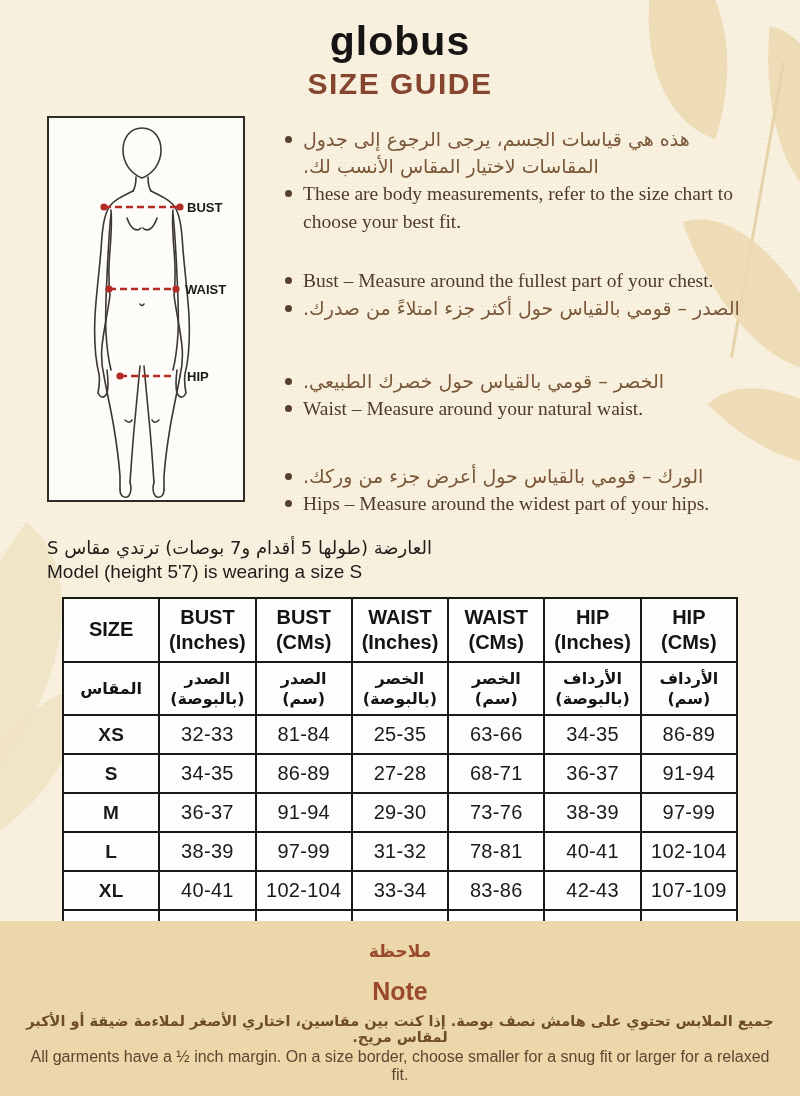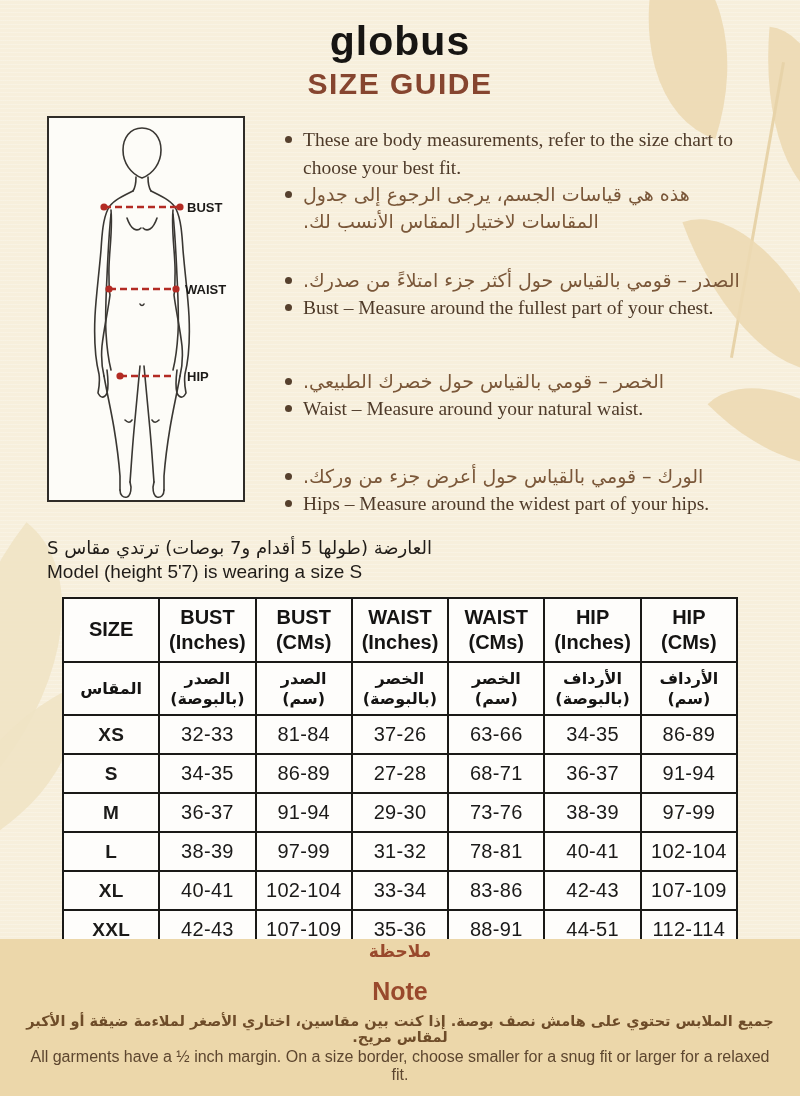--- a/index.html
+++ b/index.html
@@ -37,21 +37,21 @@
   .model-ar { font-size:18px; color:#201c18; direction:rtl; text-align:left; font-family:"DejaVu Sans",sans-serif; }
   .model-en { font-size:19px; color:#201c18; margin-top:3px; font-family:Liberation Sans, sans-serif; }
 
   table.size-table { width:676px; margin:14px auto 0; border-collapse:collapse; table-layout:fixed; background:#fefdfb; }
   .size-table th, .size-table td { border:2px solid #1a1917; text-align:center; vertical-align:middle; padding:0 2px; }
   .hdr-en th { height:64px; font-size:20px; font-weight:700; color:#151413; line-height:1.28; }
   .hdr-ar th { height:53px; font-size:16px; font-weight:700; color:#151413; direction:rtl; line-height:1.25; font-family:"DejaVu Sans",sans-serif; }
   .size-table td { height:39px; font-size:20px; font-weight:500; color:#1b1a19; letter-spacing:.3px; }
   .size-table td.size-cell { font-weight:700; font-size:19px;margin-left:44px; }
 
-  .note { position:absolute; z-index:2; left:0; right:0; bottom:0; min-height:113px; background:#ecd7aa; text-align:center; padding:2px 20px 12px; }
+  .note { position:absolute; z-index:2; left:0; right:0; bottom:0; min-height:113px; background:#ecd7aa; text-align:center; padding:20px 20px 12px; }
   .note-title-ar { font-size:17px; font-weight:700; color:#99492c; font-family:"DejaVu Sans",sans-serif; }
   .note-title-en { font-size:25px; font-weight:700; color:#99492c; margin-top:16px; }
   .note-ar { font-size:14.5px; font-weight:600; color:#6e4c29; margin-top:7px; direction:rtl; font-family:"DejaVu Sans",sans-serif; }
   .note-en { font-size:16px; color:#5d462f; margin-top:3px; }
 </style>
 </head>
 <body>
 
 <div class="page">
 
@@ -122,35 +122,35 @@
             <text x="136" y="176">WAIST</text>
             <text x="138" y="263">HIP</text>
           </g>
         </svg>
       </div>
 
       <div class="bullets">
         <div class="group g1">
           <div class="li">
             <span class="dot"></span>
+            <span class="ar-text">هذه هي قياسات الجسم، يرجى الرجوع إلى جدول المقاسات لاختيار المقاس الأنسب لك.</span>
+          </div>
+          <div class="li">
+            <span class="dot"></span>
             <span class="en-text">These are body measurements, refer to the size chart to choose your best fit.</span>
-          </div>
-          <div class="li">
-            <span class="dot"></span>
-            <span class="ar-text">هذه هي قياسات الجسم، يرجى الرجوع إلى جدول المقاسات لاختيار المقاس الأنسب لك.</span>
           </div>
         </div>
         <div class="group g2">
           <div class="li">
             <span class="dot"></span>
+            <span class="en-text">Bust – Measure around the fullest part of your chest.</span>
+          </div>
+          <div class="li">
+            <span class="dot"></span>
             <span class="ar-text">الصدر – قومي بالقياس حول أكثر جزء امتلاءً من صدرك.</span>
-          </div>
-          <div class="li">
-            <span class="dot"></span>
-            <span class="en-text">Bust – Measure around the fullest part of your chest.</span>
           </div>
         </div>
         <div class="group g3">
           <div class="li">
             <span class="dot"></span>
             <span class="ar-text">الخصر – قومي بالقياس حول خصرك الطبيعي.</span>
           </div>
           <div class="li">
             <span class="dot"></span>
             <span class="en-text">Waist – Measure around your natural waist.</span>
@@ -233,21 +233,21 @@
             </th>
         <th>
               <div>الأرداف (سم)</div>
               <div></div>
             </th>
       </tr>
       <tr>
         <td class="size-cell">XS</td>
         <td>32-33</td>
         <td>81-84</td>
-        <td>37-26</td>
+        <td>25-35</td>
         <td>63-66</td>
         <td>34-35</td>
         <td>86-89</td>
       </tr>
       <tr>
         <td class="size-cell">S</td>
         <td>34-35</td>
         <td>86-89</td>
         <td>27-28</td>
         <td>68-71</td>

